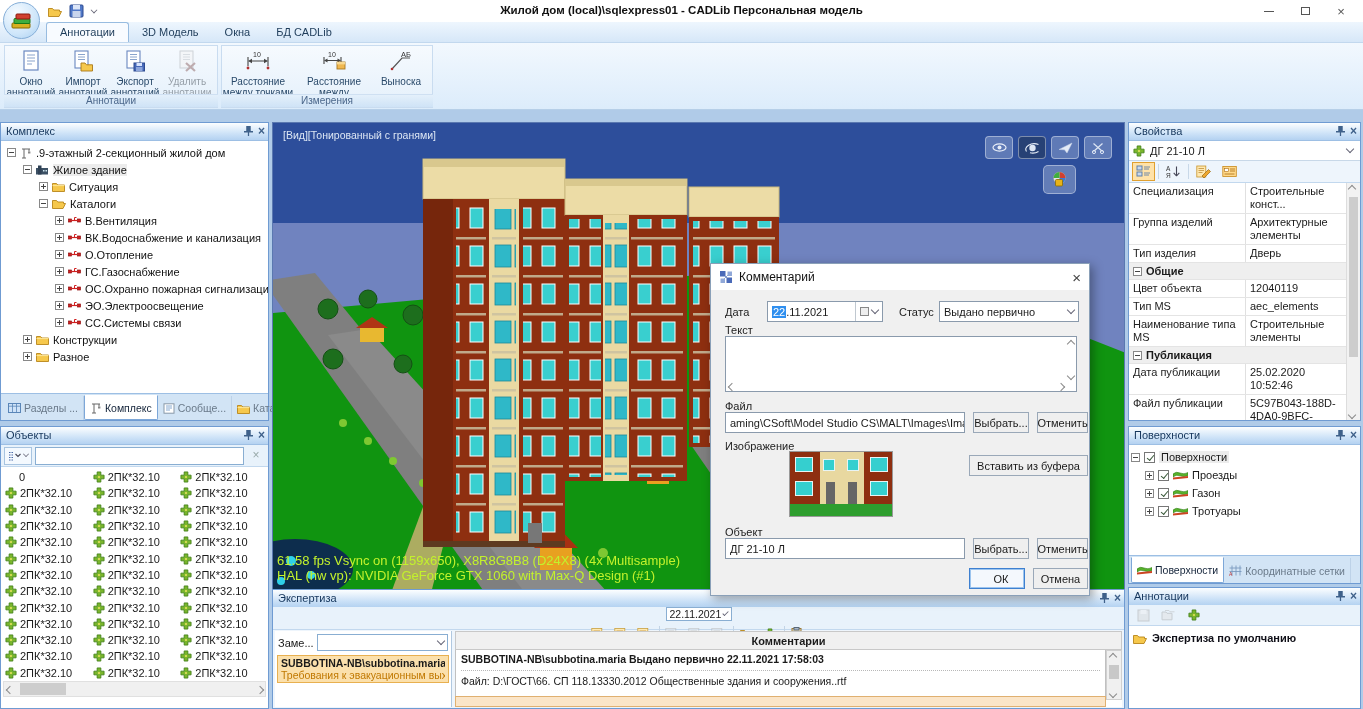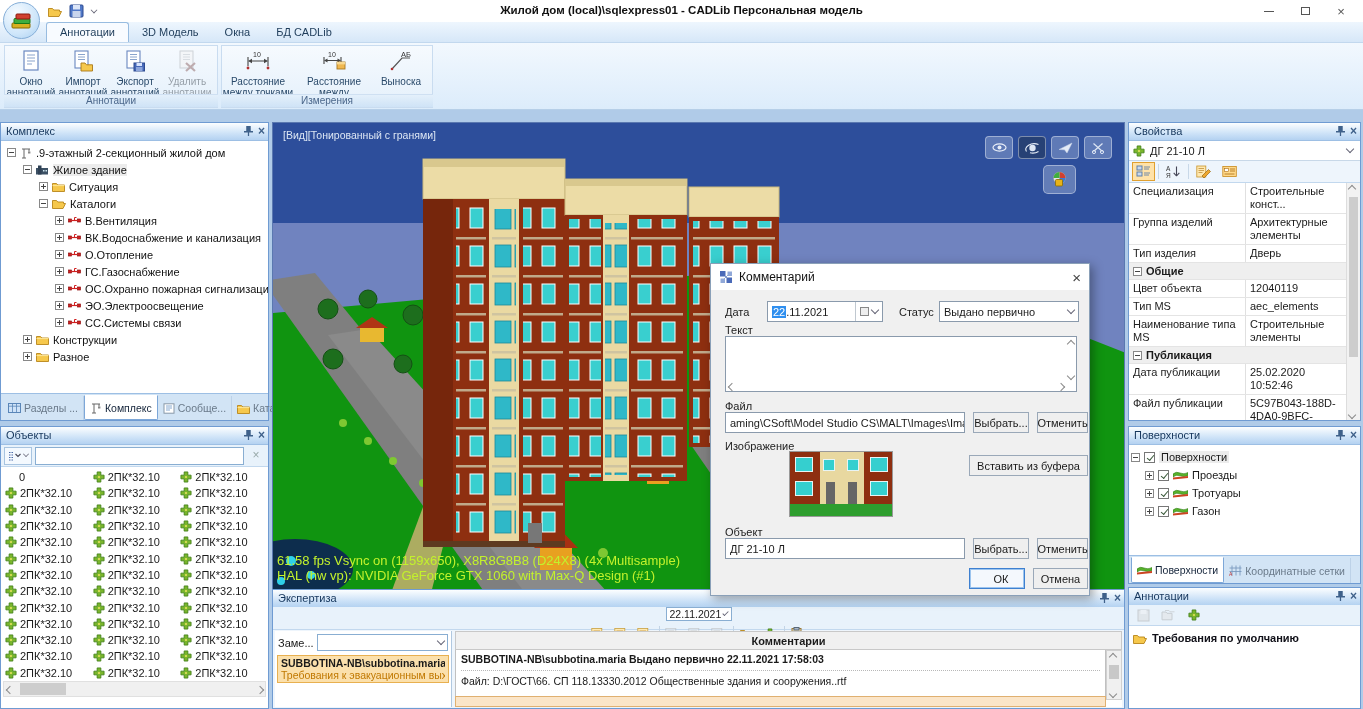--- a/index.html
+++ b/index.html
@@ -1284,32 +1284,32 @@
           </div>
           <div class="srow child">
             <span class="exp plus"></span>
             <span class="cb"></span>
             <span class="ic">
               <svg width="15" height="10" viewBox="0 0 15 10">
                 <path d="M0 4 Q3 1.2 7 3 T15 2.6 L15 5.5 Q11 7.5 7 5.8 T0 7 Z" fill="#58b32c" stroke="#2e7a12" stroke-width="0.6"></path>
                 <path d="M0 7.6 L15 6 L15 8 L0 9.6 Z" fill="#cc4422"></path>
               </svg>
             </span>
-            <span class="srowlbl">Тротуары</span>
+            <span class="srowlbl">Газон</span>
           </div>
           <div class="srow child">
             <span class="exp plus"></span>
             <span class="cb"></span>
             <span class="ic">
               <svg width="15" height="10" viewBox="0 0 15 10">
                 <path d="M0 4 Q3 1.2 7 3 T15 2.6 L15 5.5 Q11 7.5 7 5.8 T0 7 Z" fill="#58b32c" stroke="#2e7a12" stroke-width="0.6"></path>
                 <path d="M0 7.6 L15 6 L15 8 L0 9.6 Z" fill="#cc4422"></path>
               </svg>
             </span>
-            <span class="srowlbl">Газон</span>
+            <span class="srowlbl">Тротуары</span>
           </div>
         </div>
     </div>
     <div class="dtabs" style="height:28px;">
         <div class="dtab on">
           <span class="ic">
             <svg width="15" height="10" viewBox="0 0 15 10">
               <path d="M0 4 Q3 1.2 7 3 T15 2.6 L15 5.5 Q11 7.5 7 5.8 T0 7 Z" fill="#58b32c" stroke="#2e7a12" stroke-width="0.6"></path>
               <path d="M0 7.6 L15 6 L15 8 L0 9.6 Z" fill="#cc4422"></path>
             </svg>
@@ -1362,21 +1362,21 @@
           </span>
         </div>
       </div>
     <div class="abody">
       <div class="aroot">
         <span class="ic" id="annfold">
             <svg width="14" height="11" viewBox="0 0 14 11">
               <path d="M0.5 2.5 L4.5 2.5 L5.8 4 L11.5 4 L11.5 5.5 L13.5 5.5 L11 10.5 L0.5 10.5 Z" fill="#f6c84c" stroke="#b8861a" stroke-width="0.9"></path>
             </svg>
           </span>
-        <span>Требования по умолчанию</span>
+        <span>Экспертиза по умолчанию</span>
       </div>
     </div>
   </div>
 
   <div id="dlg">
     <div class="dtitle">
       <span class="ic" id="dlgic">
           <svg width="14" height="14" viewBox="0 0 14 14">
             <path d="M4 4 L10 10 M10 4 L4 10" stroke="#8aa0cc" stroke-width="1"></path>
             <rect x="1" y="1" width="5.5" height="5.5" fill="#4a6ab8"></rect>

